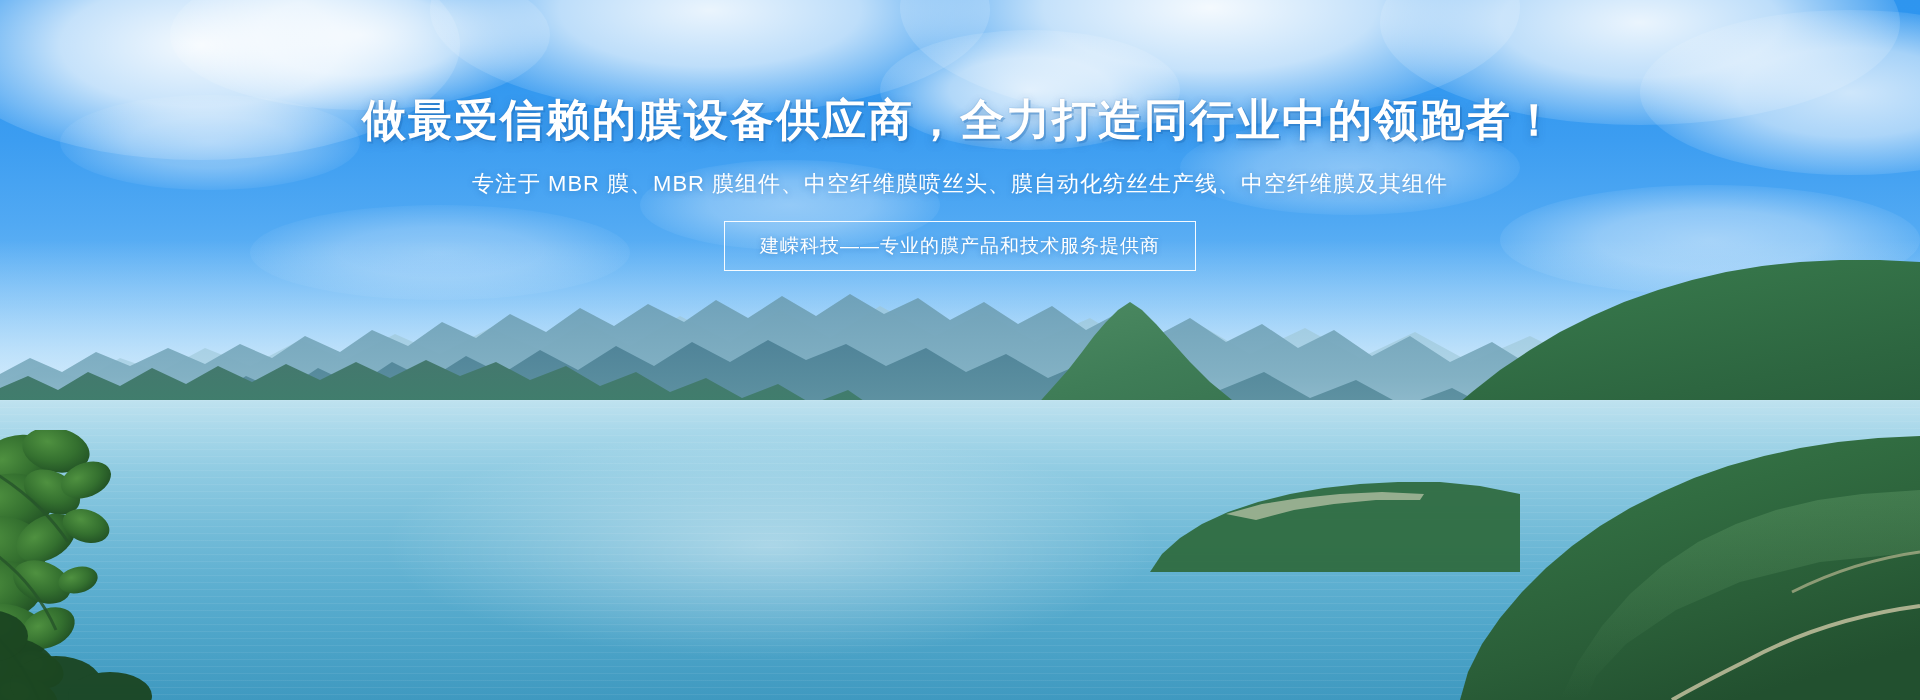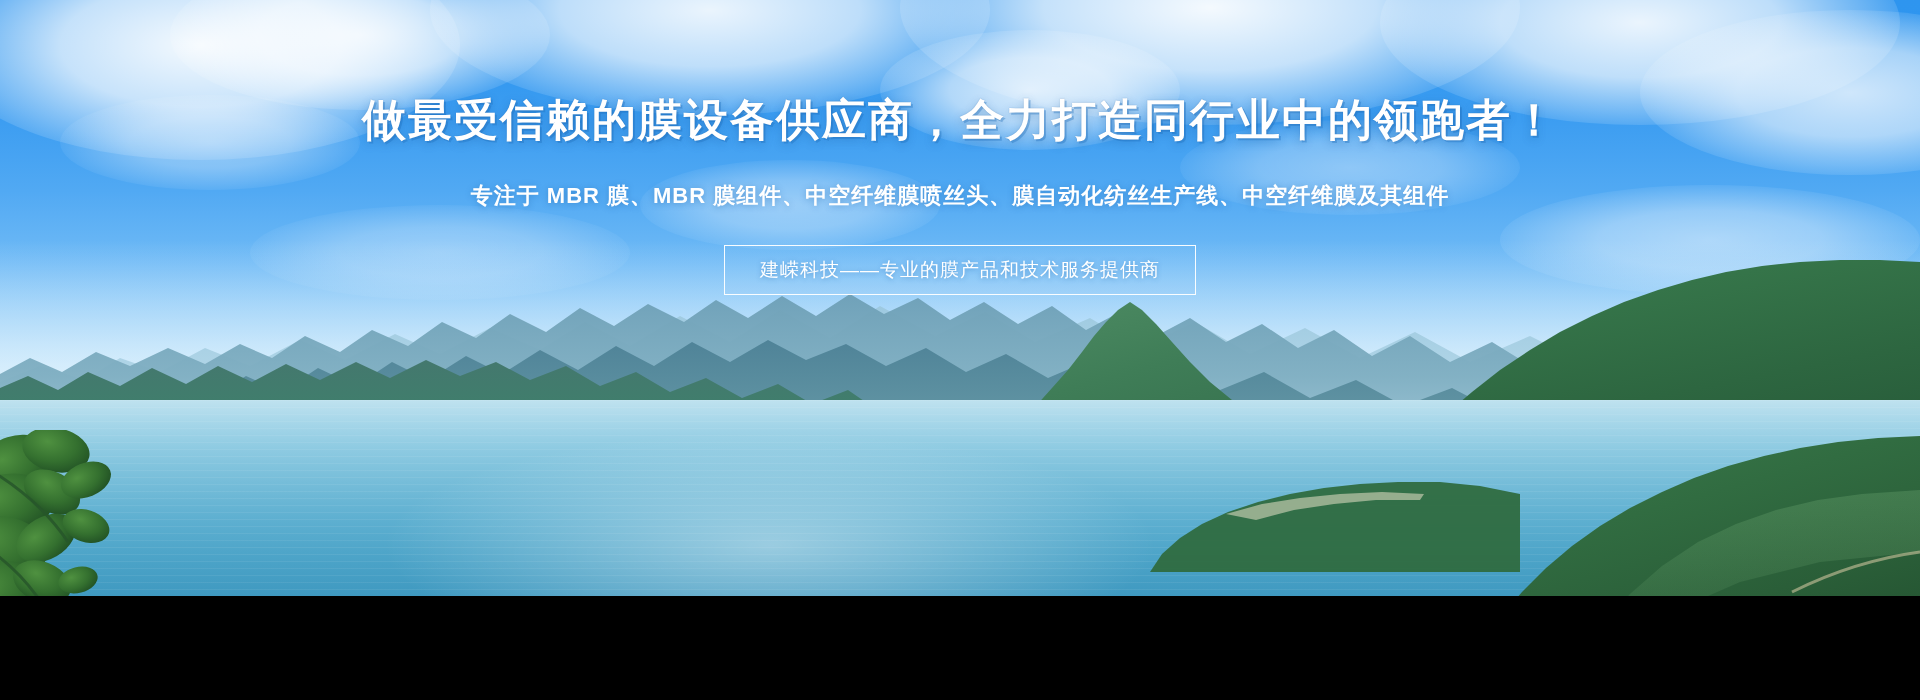--- a/index.html
+++ b/index.html
@@ -7,21 +7,21 @@
     padding: 0;
     background: #000;
   }
   body {
     font-family: "Liberation Sans", "DejaVu Sans", sans-serif;
   }
 
   #banner {
     position: relative;
     width: 1920px;
-    height: 596px;
+    height: 700px;
     overflow: hidden;
   }
 
   
   .sky {
     position: absolute;
     inset: 0;
     background:
       linear-gradient(to bottom,
         #2e95ef 0%,
@@ -122,29 +122,28 @@
     letter-spacing: 2px;
     line-height: 1.1;
     margin: 0;
     text-shadow:
        0 0 1px rgba(20,90,160,.55),
        2px 2px 0 rgba(30,110,185,.35),
        0 3px 10px rgba(20,80,150,.30);
     white-space: nowrap;
   }
   .subline {
-    margin: 12px;
+    margin: 0;
     padding-top: 26px;
     font-size: 22px;
     color: #ffffff;
     letter-spacing: 1px;
     line-height: 1.3;
     text-shadow: 0 1px 6px rgba(30,100,170,.45);
     white-space: nowrap;
-    font-weight: bold;
   }
   .tagwrap {
     padding-top: 22px;
     display: flex;
     justify-content: center;
   }
   .tagbox {
     border: 1px solid rgba(255,255,255,0.95);
     color: #ffffff;
     font-size: 19px;

